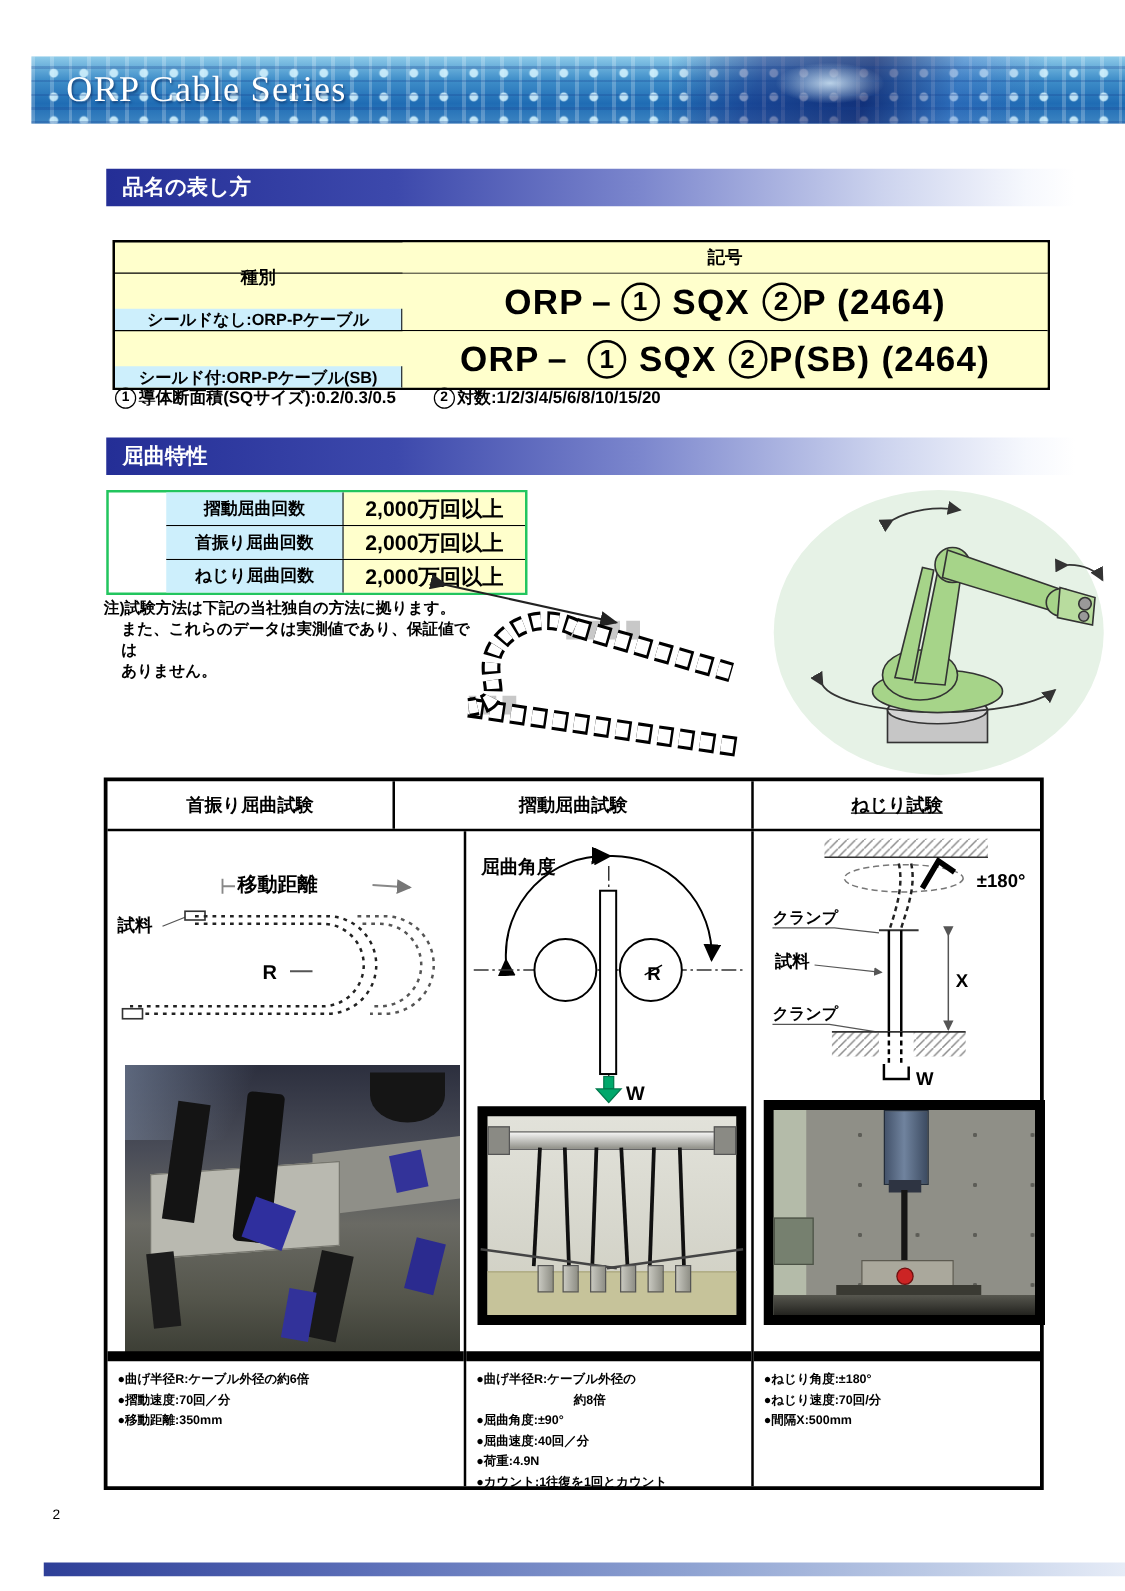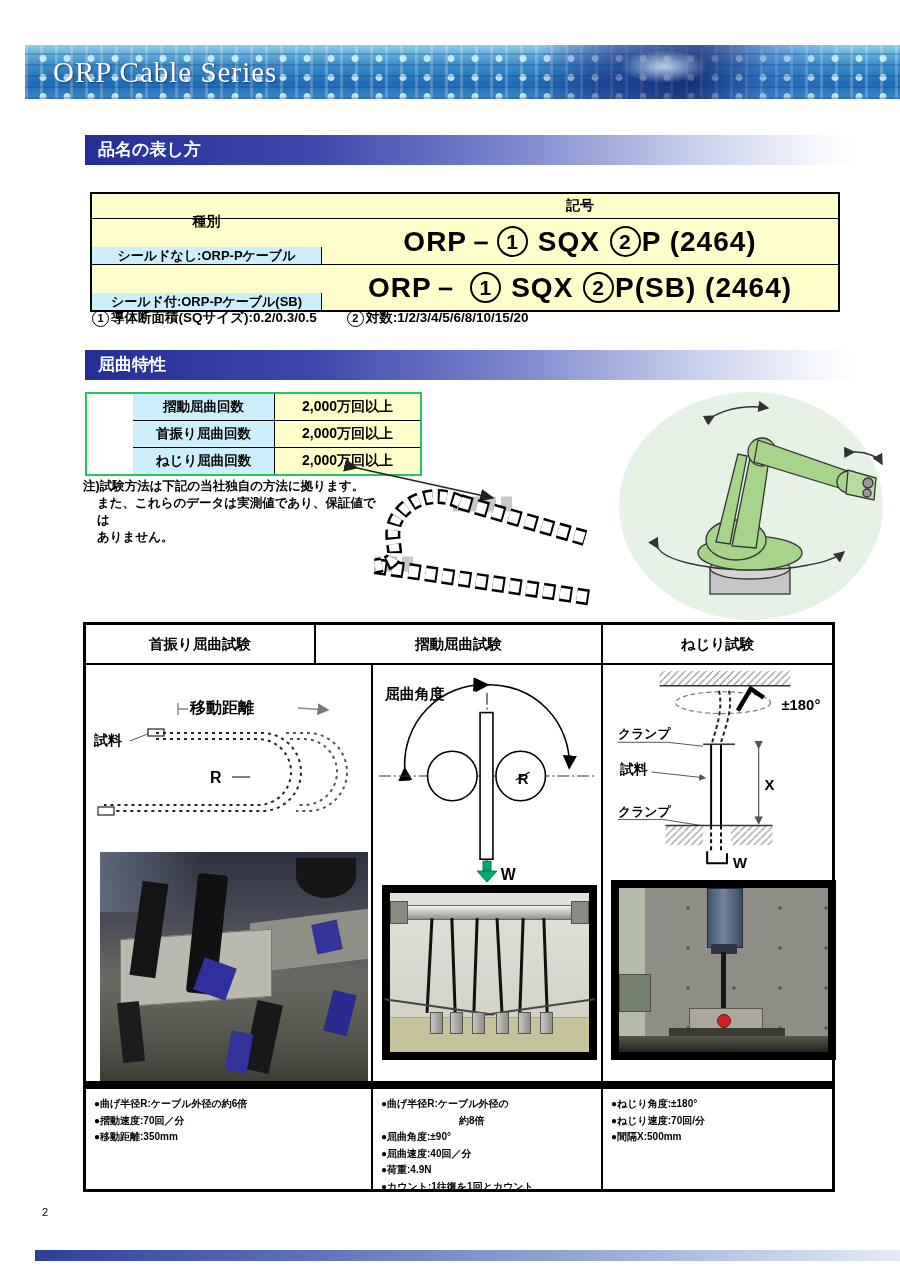--- a/index.html
+++ b/index.html
@@ -46,37 +46,37 @@
   .footnote{position:absolute;left:92px;top:309px;font-size:13.5px;font-weight:bold;display:flex;gap:30px;align-items:center;}
   .footnote .fpart{display:flex;align-items:center;gap:2px;}
   .circ-s{display:inline-flex;width:15px;height:15px;border:1.5px solid #000;border-radius:50%;
       align-items:center;justify-content:center;font-size:11px;font-weight:bold;flex:0 0 auto;}
 
   
   .t2{position:absolute;left:85px;top:392px;width:287px;border:2px solid #22c55e;padding-left:46px;}
   .t2 .row{display:flex;height:26px;border-top:1px solid #000;}
   .t2 .row:first-child{border-top:none;}
   .t2 .lbl{width:142px;background:#cdeffc;border-right:1px solid #000;display:flex;align-items:center;justify-content:center;font-size:13.5px;font-weight:bold;box-sizing:border-box;}
-  .t2 .val{flex:1;background:#ffffcc;display:flex;align-items:center;justify-content:center;font-size:14px;font-weight:bold;}
+  .t2 .val{flex:1;background:#ffffcc;display:flex;align-items:center;justify-content:center;font-size:17px;font-weight:bold;}
   .note{position:absolute;left:83px;top:478px;width:300px;font-size:12.5px;font-weight:bold;line-height:17px;}
   .note .n2{padding-left:14px;}
 
   
   .chain-wrap{position:absolute;left:335px;top:446px;width:300px;height:170px;}
   .robot-wrap{position:absolute;left:616px;top:390px;width:274px;height:234px;}
 
   
   .bigtable{position:absolute;left:83px;top:622px;width:752px;height:570px;border:3px solid #000;box-sizing:border-box;display:flex;flex-direction:column;}
   .bt-head{display:flex;height:38px;border-bottom:2px solid #000;flex:0 0 auto;}
   .bt-head .hc{display:flex;align-items:center;justify-content:center;font-size:14.5px;font-weight:bold;border-right:2px solid #000;box-sizing:border-box;}
   .bt-head .hc:last-child{border-right:none;}
   .bt-body{display:flex;flex:1;}
   .bt-col{position:relative;border-right:2px solid #000;box-sizing:border-box;}
   .bt-col:last-child{border-right:none;}
-  .w1{width:287px;} .w2{width:230px;} .w3{flex:1;}
+  .w1{width:287px;} .w2{width:230px;} .w3{flex:1;text-decoration:underline;}
   .specs{position:absolute;left:0;right:0;bottom:0;height:108px;border-top:8px solid #000000;
      padding:7px 6px 0 8px;box-sizing:border-box;font-size:10px;font-weight:bold;line-height:16.5px;}
   .specs .indent{padding-left:78px;}
 
   
   .diag{position:absolute;}
   svg text{font-family:"Liberation Sans","DejaVu Sans",sans-serif;}
 
   
   .photo{position:absolute;overflow:hidden;}

